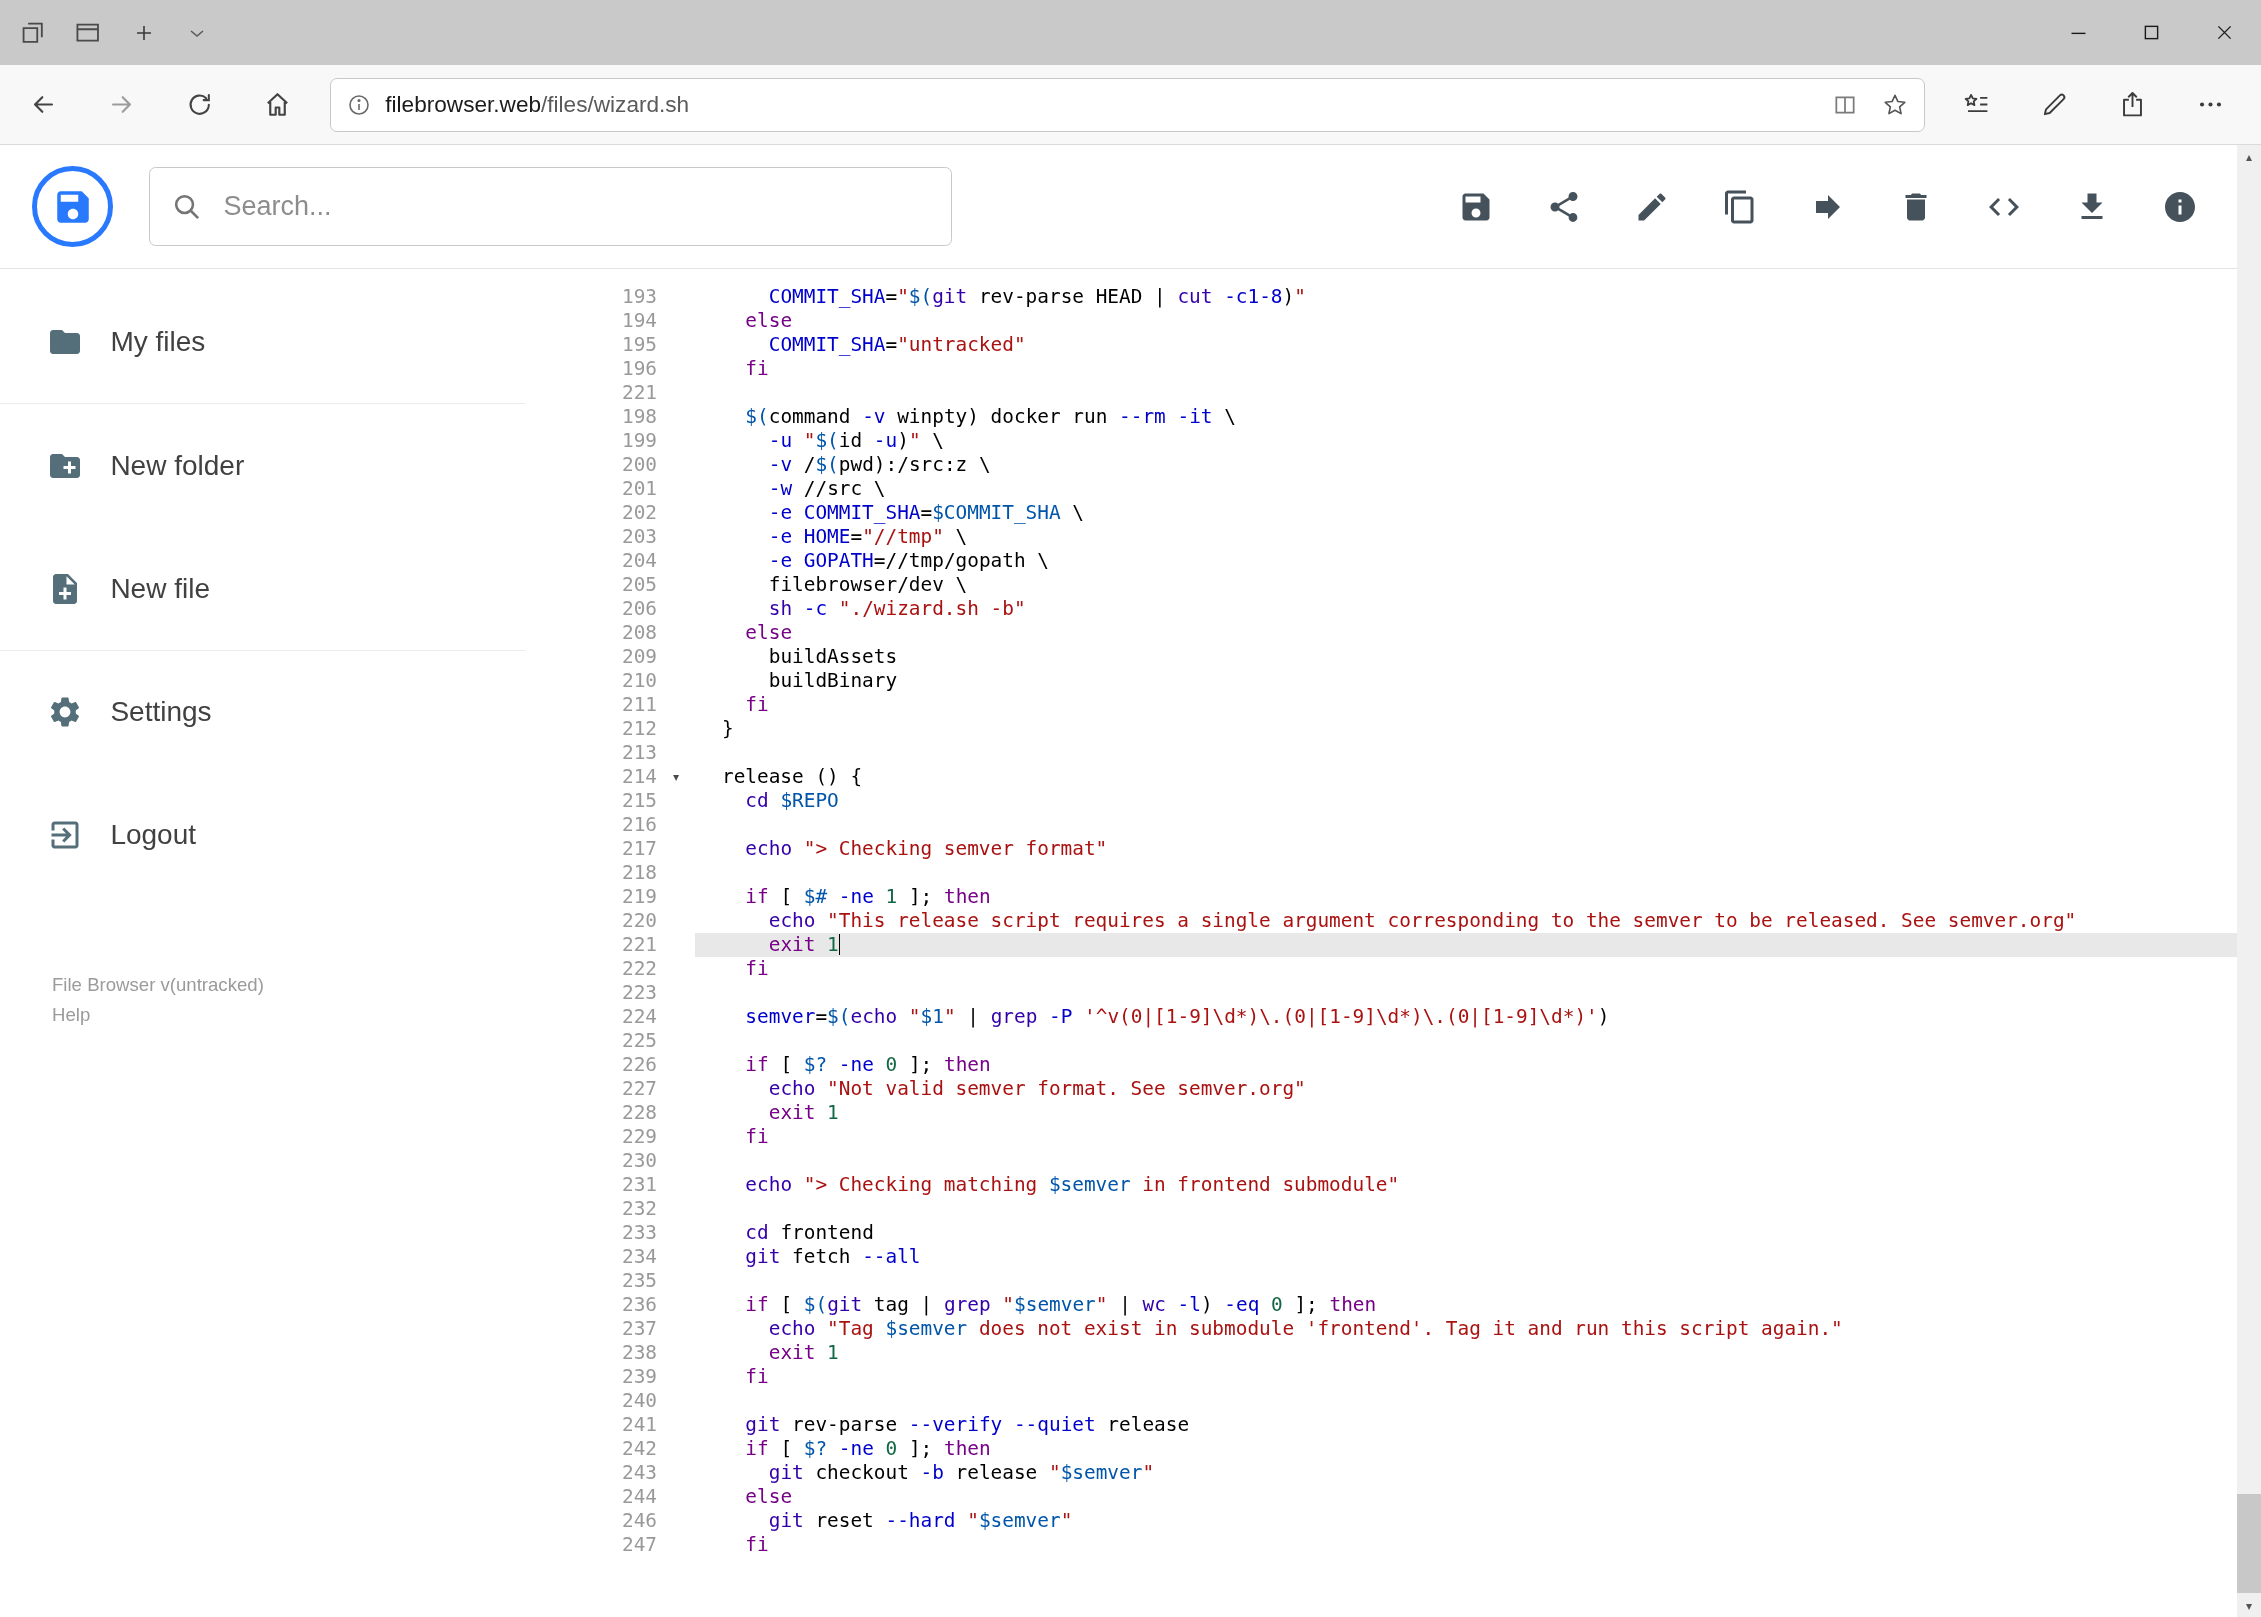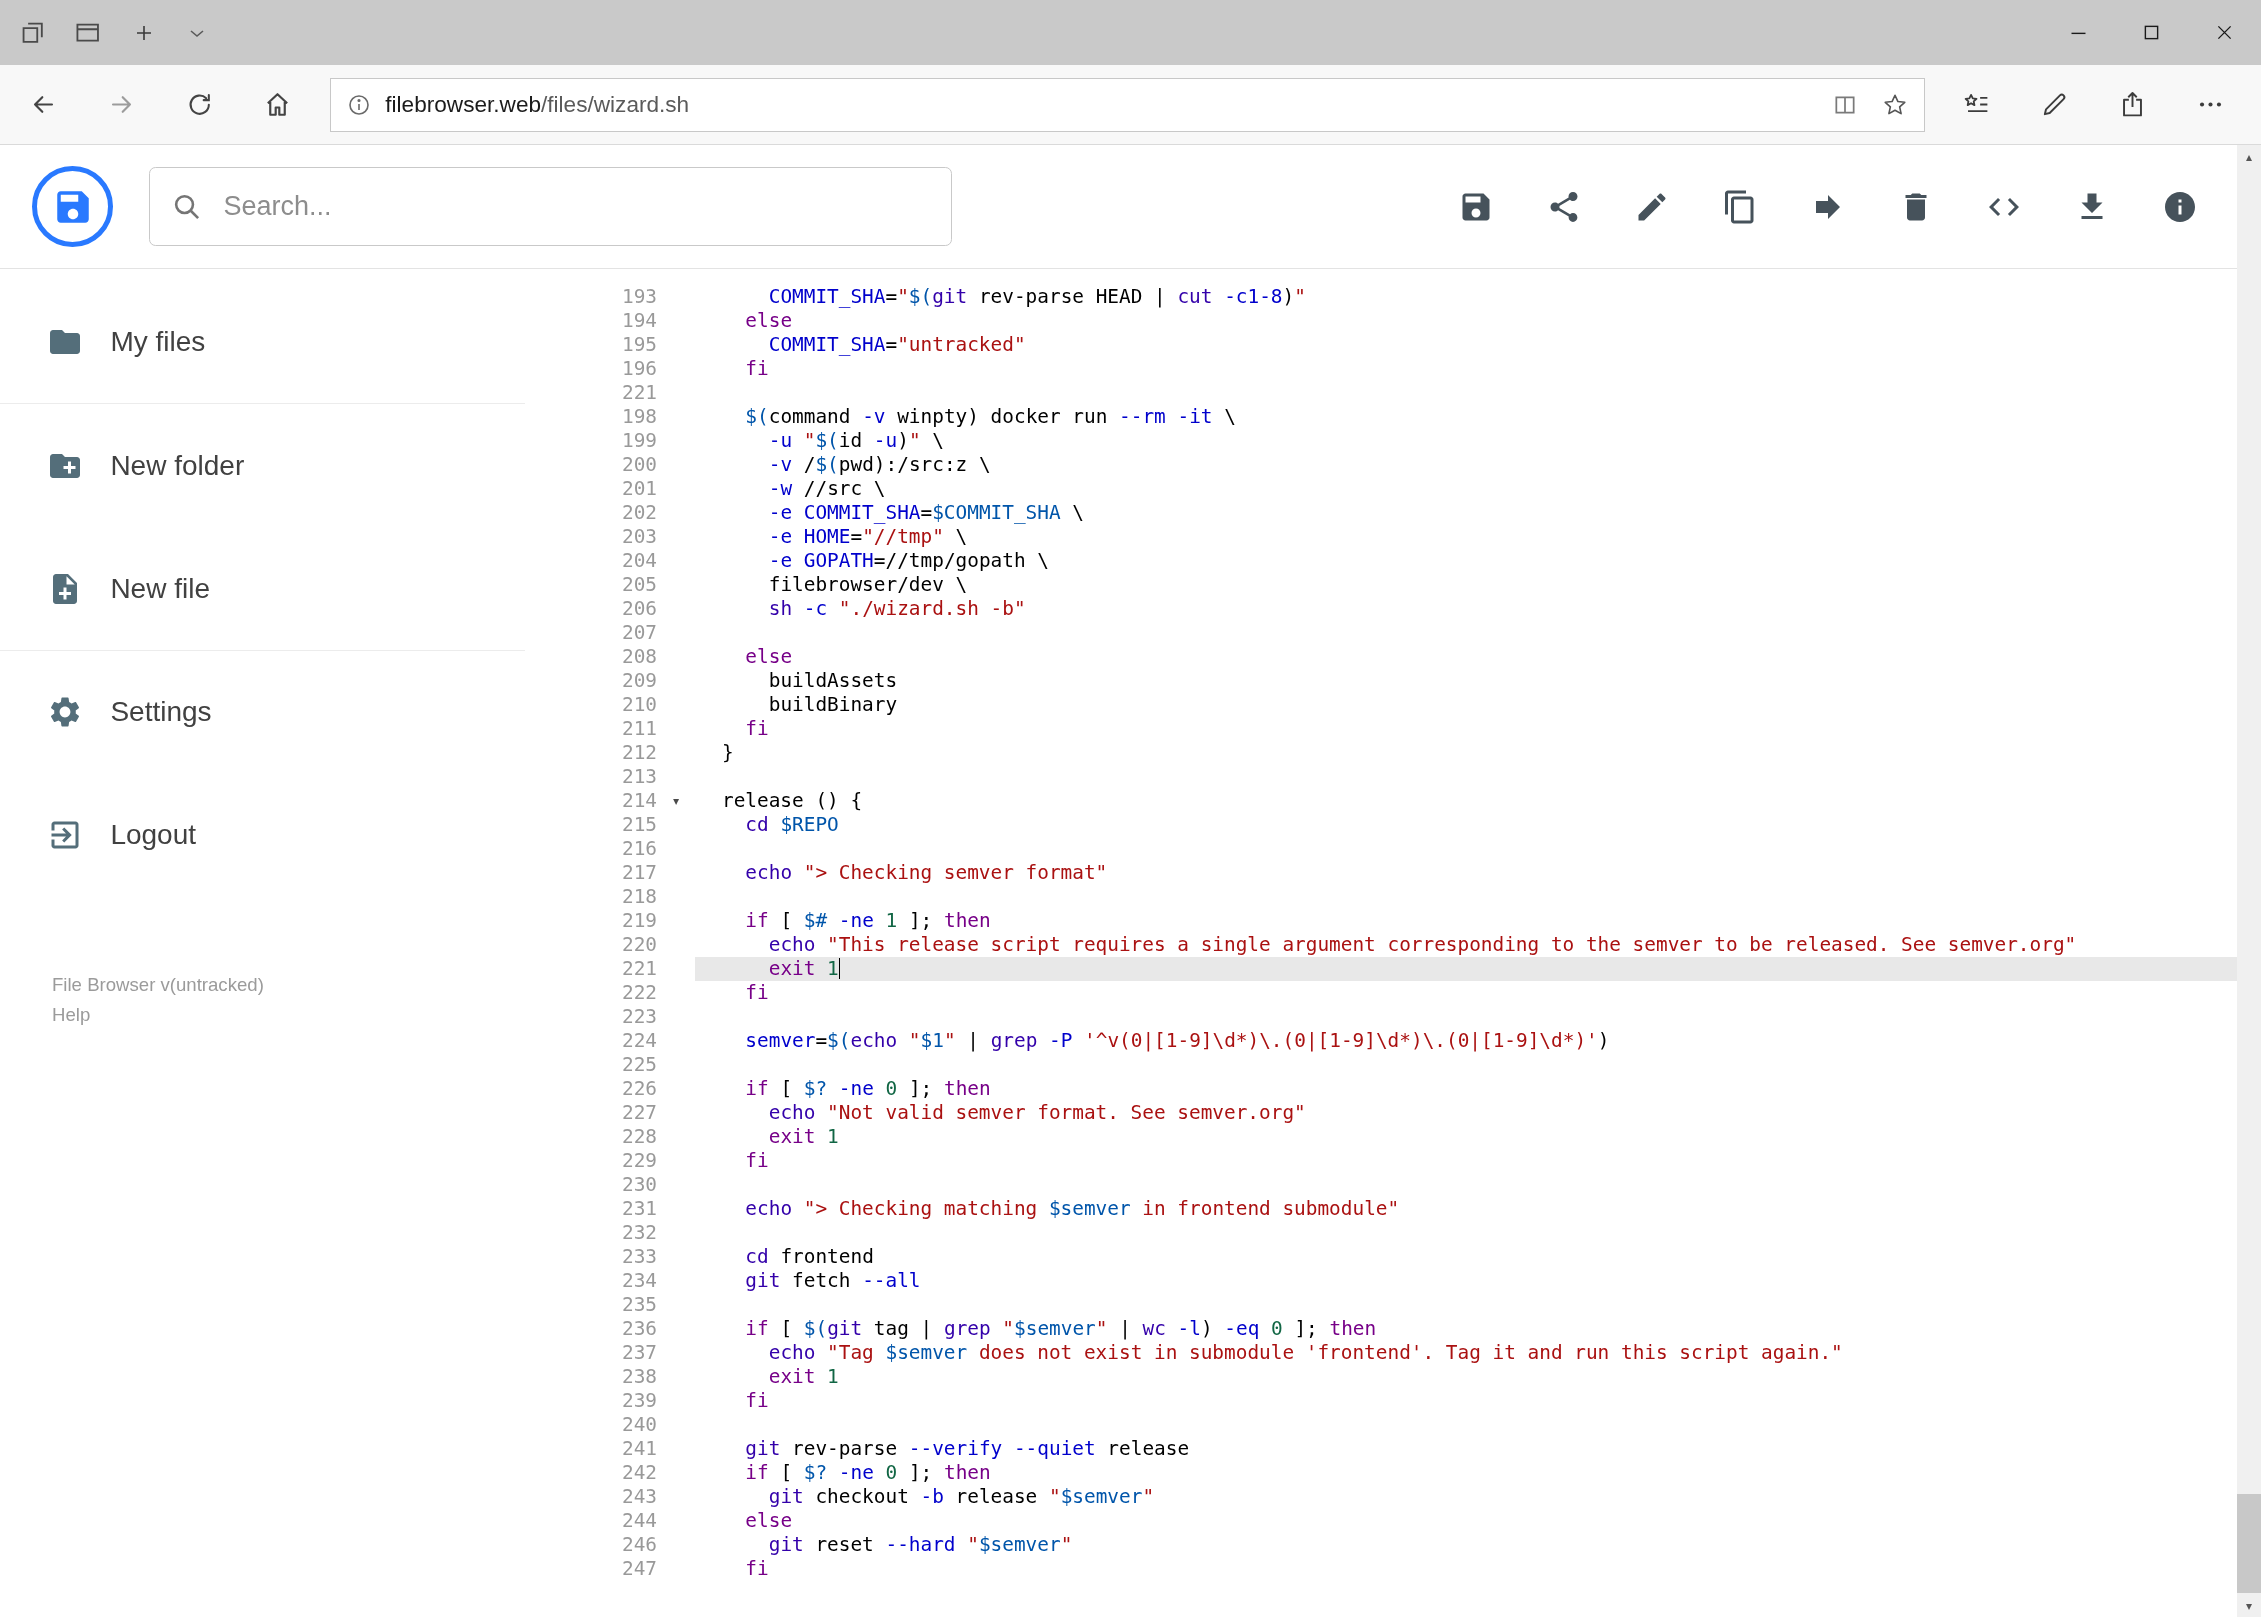--- a/index.html
+++ b/index.html
@@ -16,21 +16,21 @@
   .chromebtn{background:none;border:none;padding:0;display:flex;align-items:center;justify-content:center;}
   .tab{width:404px;margin-left:11.3px;background:#d4d4d4;border-left:0.8px solid #a8a8a8;border-right:0.8px solid #a8a8a8;
        display:flex;align-items:center;padding:0 14.5px;gap:13px;box-sizing:border-box;}
   .tabtitle{font-size:21px;color:#1f1f1f;flex:1;white-space:nowrap;overflow:hidden;}
   .newtab,.tabchev{width:53px;background:none;border:none;display:flex;align-items:center;justify-content:center;}
   .wincontrols{margin-left:auto;display:flex;}
   .winbtn{width:73px;background:none;border:none;display:flex;align-items:center;justify-content:center;}
 
   .navbar{height:79px;background:#f8f8f8;border-bottom:0.8px solid #dadada;display:flex;align-items:center;padding:0 11.3px 0 4.8px;}
   .navbtn{width:78px;height:79px;background:none;border:none;display:flex;align-items:center;justify-content:center;flex-shrink:0;}
-  .addressbar{flex:1;height:52px;background:#fff;border:0.8px solid #c8c8c8;border-radius:0;display:flex;align-items:center;
+  .addressbar{flex:1;height:52px;background:#fff;border:0.8px solid #c8c8c8;border-radius:7px;display:flex;align-items:center;
               padding:0 16px;margin:0 13px;min-width:0;}
   .url{margin-left:14.5px;font-size:22.6px;white-space:nowrap;overflow:hidden;}
   .url .domain{color:#1b1b1b;}
   .url .path{color:#5a5a5a;}
   .addr-spacer{flex:1;}
   .addrbtn{background:none;border:none;padding:0;margin-left:24px;display:flex;align-items:center;}
 
   
   .appheader{height:123px;background:#fff;border-bottom:0.8px solid #e3e3e3;display:flex;align-items:center;padding-left:32px;}
   .logo{width:81px;height:81px;box-sizing:border-box;border:5.7px solid var(--accent,#2979ff);border-radius:50%;
@@ -355,25 +355,20 @@
           <span class="gutter">205</span>
           <span class="fold"></span>
           <span class="code"><span style="color: rgb(0, 0, 0);">    </span><span style="color: rgb(0, 0, 0);">filebrowser</span><span style="color: rgb(0, 0, 0);">/</span><span style="color: rgb(0, 0, 0);">dev</span><span style="color: rgb(0, 0, 0);"> </span><span style="color: rgb(0, 0, 0);">\</span></span>
         </div>
         <div class="row">
           <span class="gutter">206</span>
           <span class="fold"></span>
           <span class="code"><span style="color: rgb(0, 0, 0);">    </span><span style="color: rgb(51, 0, 170);">sh</span><span style="color: rgb(0, 0, 0);"> </span><span style="color: rgb(0, 0, 204);">-c</span><span style="color: rgb(0, 0, 0);"> </span><span style="color: rgb(170, 17, 17);">"./wizard.sh -b"</span></span>
         </div>
         <div class="row">
-          <span class="gutter">207</span>
-          <span class="fold"></span>
-          <span class="code"></span>
-        </div>
-        <div class="row">
           <span class="gutter">208</span>
           <span class="fold"></span>
           <span class="code"><span style="color: rgb(0, 0, 0);">  </span><span style="color: rgb(119, 0, 136);">else</span></span>
         </div>
         <div class="row">
           <span class="gutter">209</span>
           <span class="fold"></span>
           <span class="code"><span style="color: rgb(0, 0, 0);">    </span><span style="color: rgb(0, 0, 0);">buildAssets</span></span>
         </div>
         <div class="row">

